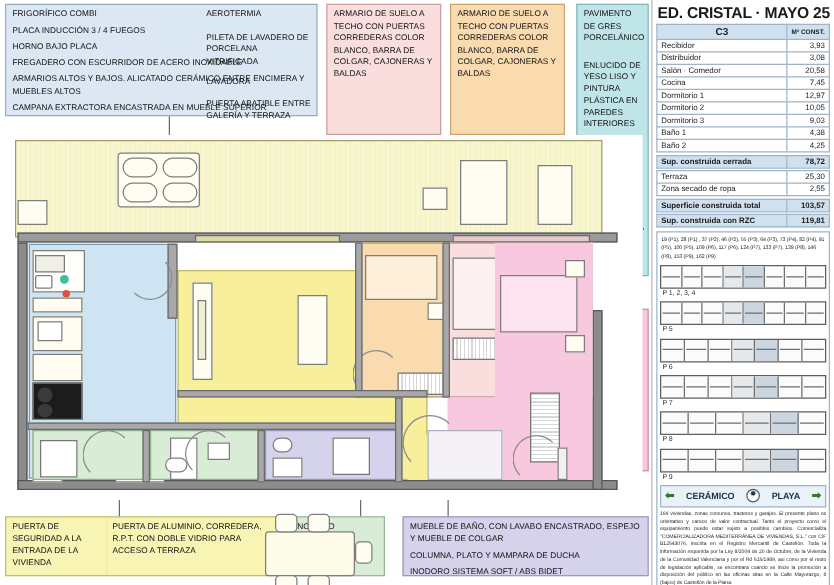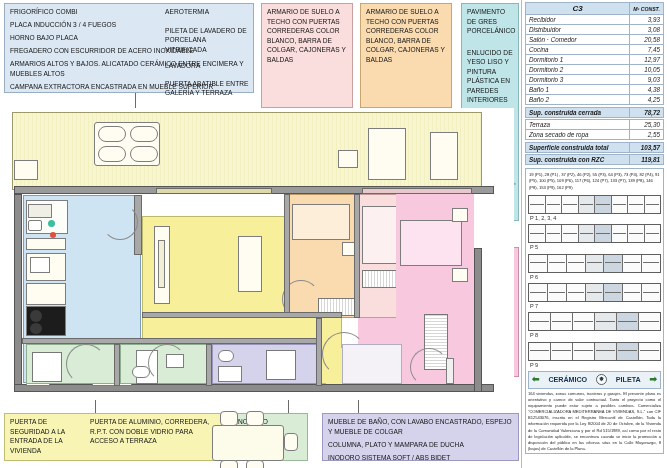--- a/index.html
+++ b/index.html
@@ -63,21 +63,21 @@
   #panel-title {
     font-size: 12.5px; font-weight: bold; color: #1a1a1a;
     letter-spacing: -.2px; white-space: nowrap;
     display: flex; align-items: center; gap: 2px;
     margin: 1px 0 2px 1px;
   }
   .sun { width: 10px; height: 10px; border-radius: 50%;
          background: radial-gradient(circle at 35% 35%, #ffd24a, #f0a20c); display:inline-block; }
 
   table.areas { width: 100%; border-collapse: collapse; font-size: 6.3px; }
-  table.areas td { border: 1px solid #9fb4c8; padding: 1px 3px; background: #ffffff; color:#1a1a1a;font-style:italic;}
+  table.areas td { border: 1px solid #9fb4c8; padding: 1px 3px; background: #ffffff; color:#1a1a1a;}
   table.areas td.num { text-align: right; width: 34px; }
   tr.hdr td { background: #cfe0ef; font-weight: bold; text-align: center; font-size: 8px; }
   tr.hdr td.num { font-size: 5.2px; text-align: center; }
   tr.sum td { background: #cfe0ef; font-weight: bold; }
   .spacer td { border: none !important; background: none !important; height: 2.5px; padding: 0 !important; }
 
   #floorlist {
     border: 1px solid #9fb4c8; margin-top: 3px; padding: 2px 2px 1px 2px;
     font-size: 4.2px; line-height: 1.5; color: #222; letter-spacing: -.05px;
   }
@@ -288,20 +288,24 @@
 
     <div class="furn" style="left:440px; top:250px; width:8px; height:26px; background:#f0f0f0;"></div>
     <div class="swing" style="left:404px; top:240px; width:38px; height:38px;"></div>
     <div class="swing" style="left:96px; top:96px; width:36px; height:36px; transform:rotate(180deg);"></div>
     <div class="swing" style="left:60px; top:236px; width:40px; height:40px;"></div>
     <div class="swing" style="left:142px; top:236px; width:38px; height:38px;"></div>
   </div>
 
   <div id="panel">
 
+    <div id="panel-title">
+      <span>ED. CRISTAL · MAYO 25</span>
+      <span class="sun"></span>
+    </div>
 
     <table class="areas">
       <tbody>
         <tr class="hdr">
           <td>C3</td>
           <td class="num">M² CONST.</td>
         </tr>
         <tr>
           <td>Recibidor</td>
           <td class="num">3,93</td>
@@ -451,20 +455,20 @@
           <div class="bcell hl"></div>
           <div class="bcell"></div>
         </div>
         <div class="blabel">P 9</div>
       </div>
 
       <div id="compass">
         <span class="arrow" style="transform:scaleX(-1);display:inline-block;">➡</span>
         <span>CERÁMICO</span>
         <span class="compass-ic">✵</span>
-        <span>PILETA</span>
+        <span>PLAYA</span>
         <span class="arrow">➡</span>
       </div>
 
       <div id="disclaimer">164 viviendas, zonas comunes, trasteros y garajes. El presente plano es orientativo y carece de valor contractual. Tanto el proyecto como el equipamiento puede estar sujeto a posibles cambios. Comercializa "COMERCIALIZADORA MEDITERRÁNEA DE VIVIENDAS, S.L." con CIF B12543076, inscrita en el Registro Mercantil de Castellón. Toda la información requerida por la Ley 8/2004 de 20 de Octubre, de la Vivienda de la Comunidad Valenciana y por el Rd 515/1989, así como por el resto de legislación aplicable, se encontrara cuando se inicie la promoción a disposición del público en las oficinas sitas en la Calle Mayorazgo, 8 (bajos) de Castellón de la Plana.</div>
     </div>
   </div>
 </div>
 
 </body></html>

